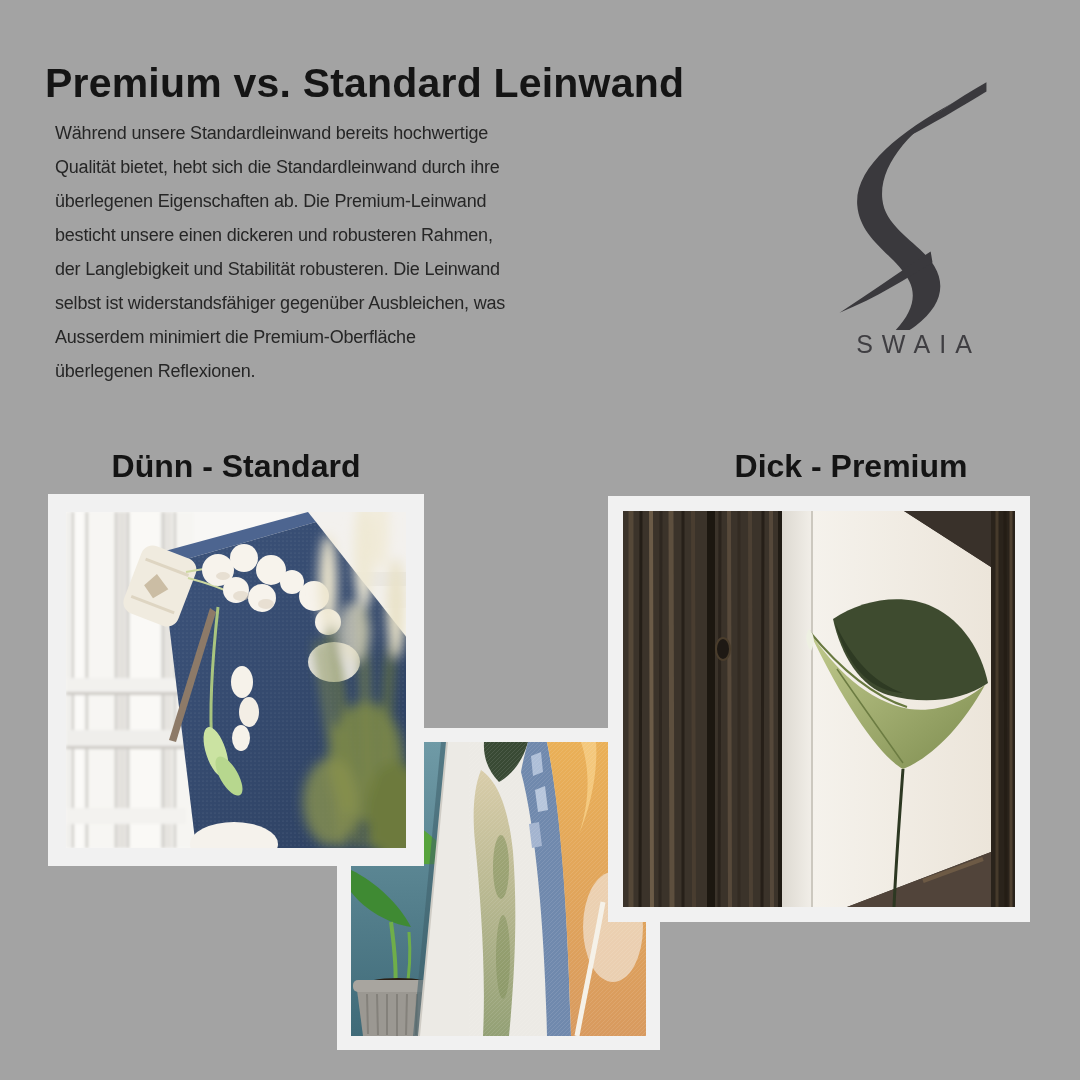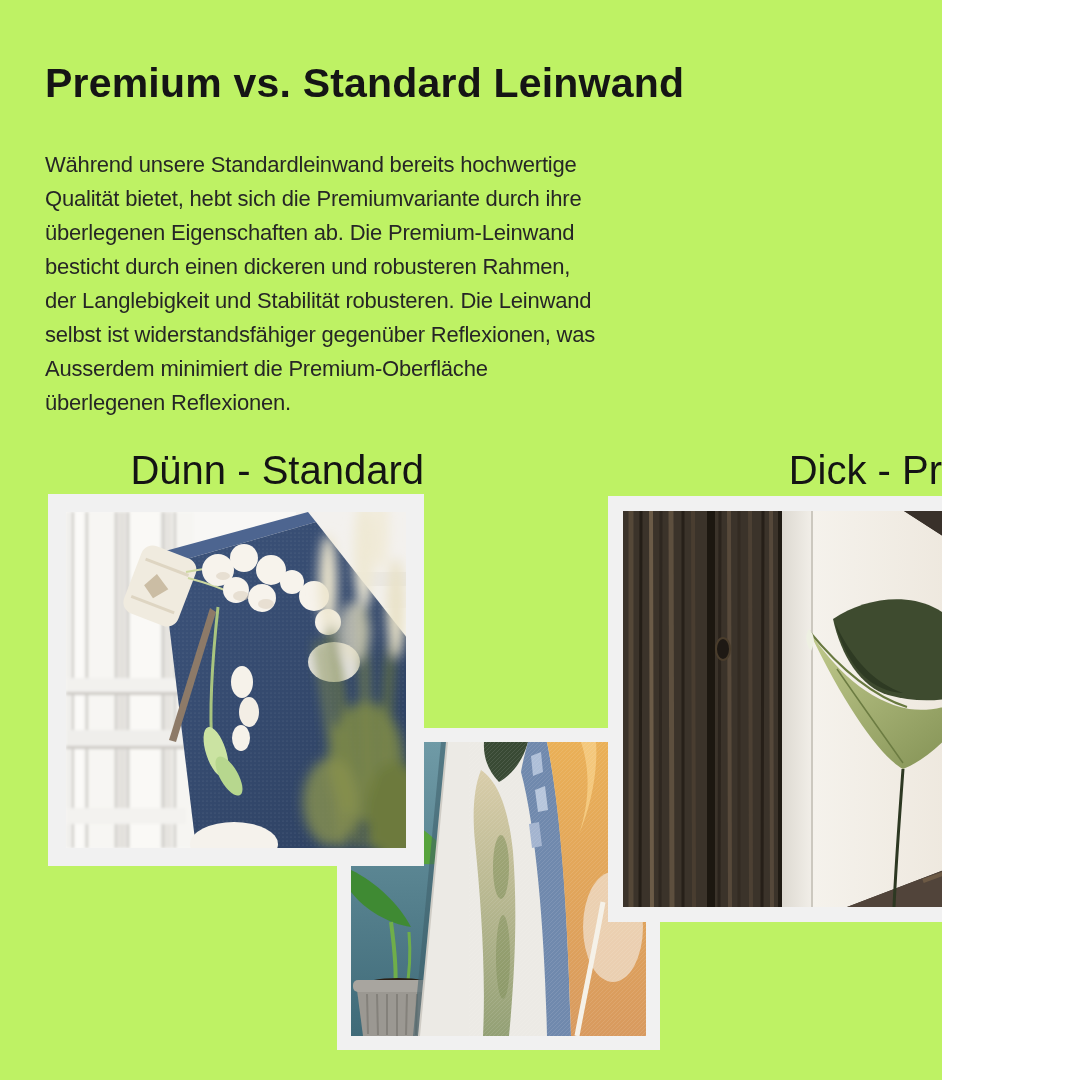--- a/index.html
+++ b/index.html
@@ -1,63 +1,75 @@
 <!DOCTYPE html>
 <html><head>
 <meta charset="utf-8">
 <style>
   html,body{margin:0;padding:0;background:#ffffff;}
   #stage{
-    position:relative;width:942px;height:1080px;overflow:hidden;
-    background:#bef264;font-family:"Liberation Sans",sans-serif;
+    position:relative;width:1080px;height:1080px;overflow:hidden;
+    background:#a3a3a3;font-family:"Liberation Sans",sans-serif;
   }
   .abs{position:absolute;}
   #page-title{
     left:45px;top:60px;font-size:41px;font-weight:800;color:#151515;
     letter-spacing:0.2px;white-space:nowrap;
   }
-  #intro{left:45px;top:116px;color:#262626;font-size:22px;line-height:34px;margin-top:32px;}
+  #intro{left:55px;top:116px;color:#262626;font-size:18px;line-height:34px;}
   #intro .pline{white-space:nowrap;letter-spacing:-0.2px;}
   #logo-block{left:830px;top:76px;width:168px;height:286px;}
   #logo-mark{position:absolute;left:4px;top:2px;width:158px;height:252px;}
   #logo-wordmark{
     position:absolute;left:0px;top:254px;width:168px;text-align:center;
     font-size:25px;letter-spacing:9px;color:#3f3e42;font-weight:400;
     text-indent:9px;white-space:nowrap;
   }
   .compare-label{
-    top:448px;text-align:right;font-size:40px;font-weight:400;color:#141414;
+    top:448px;text-align:center;font-size:32px;font-weight:700;color:#141414;
     white-space:nowrap;
   }
   #label-standard{left:48px;width:376px;}
   #label-premium{left:640px;width:422px;}
   .photo-card{background:#f1f1f1;box-sizing:border-box;}
   #card-standard{left:48px;top:494px;width:376px;height:372px;padding:18px;z-index:2;}
   #card-detail{left:337px;top:728px;width:323px;height:322px;padding:14px;z-index:1;}
   #card-premium{left:608px;top:496px;width:422px;height:426px;padding:15px;z-index:3;}
   .photo-card svg{display:block;width:100%;height:100%;}
 </style>
 </head>
 <body>
 
 <div id="stage">
 
   <div class="abs" id="page-title">Premium vs. Standard Leinwand</div>
 
   <div class="abs" id="intro">
     <div class="pline">Während unsere Standardleinwand bereits hochwertige</div>
-    <div class="pline">Qualität bietet, hebt sich die Premiumvariante durch ihre</div>
+    <div class="pline">Qualität bietet, hebt sich die Standardleinwand durch ihre</div>
     <div class="pline">überlegenen Eigenschaften ab. Die Premium-Leinwand</div>
-    <div class="pline">besticht durch einen dickeren und robusteren Rahmen,</div>
+    <div class="pline">besticht unsere einen dickeren und robusteren Rahmen,</div>
     <div class="pline">der Langlebigkeit und Stabilität robusteren. Die Leinwand</div>
-    <div class="pline">selbst ist widerstandsfähiger gegenüber Reflexionen, was</div>
+    <div class="pline">selbst ist widerstandsfähiger gegenüber Ausbleichen, was</div>
     <div class="pline">Ausserdem minimiert die Premium-Oberfläche</div>
     <div class="pline">überlegenen Reflexionen.</div>
   </div>
 
+  <div class="abs" id="logo-block">
+    <svg id="logo-mark" viewBox="0 0 170 270" aria-hidden="true">
+      <g fill="#3a393d">
+        <path d="M164,4 C132,22 100,44 66,70 C104,50 138,30 164,14 Z"></path>
+        <path d="M128,26 C84,54 48,92 52,130 C55,162 94,178 108,202 C121,224 114,246 88,266
+                 C76,275 62,281 52,284 C81,260 91,238 81,218 C66,189 28,174 25,136
+                 C22,96 70,58 128,26 Z"></path>
+        <path d="M104,186 C74,206 40,230 6,252 C46,236 80,214 106,198 Z"></path>
+      </g>
+    </svg>
+    <div id="logo-wordmark">SWAIA</div>
+  </div>
 
   <div class="abs compare-label" id="label-standard">Dünn - Standard</div>
   <div class="abs compare-label" id="label-premium">Dick - Premium</div>
 
   <div class="abs photo-card" id="card-detail">
     <svg viewBox="0 0 295 294" preserveAspectRatio="none">
       <defs>
         <linearGradient id="Mteal" x1="0" y1="0" x2="0" y2="1">
           <stop offset="0" stop-color="#6f9aa6"></stop>
             <stop offset="1" stop-color="#3f6a78"></stop>

